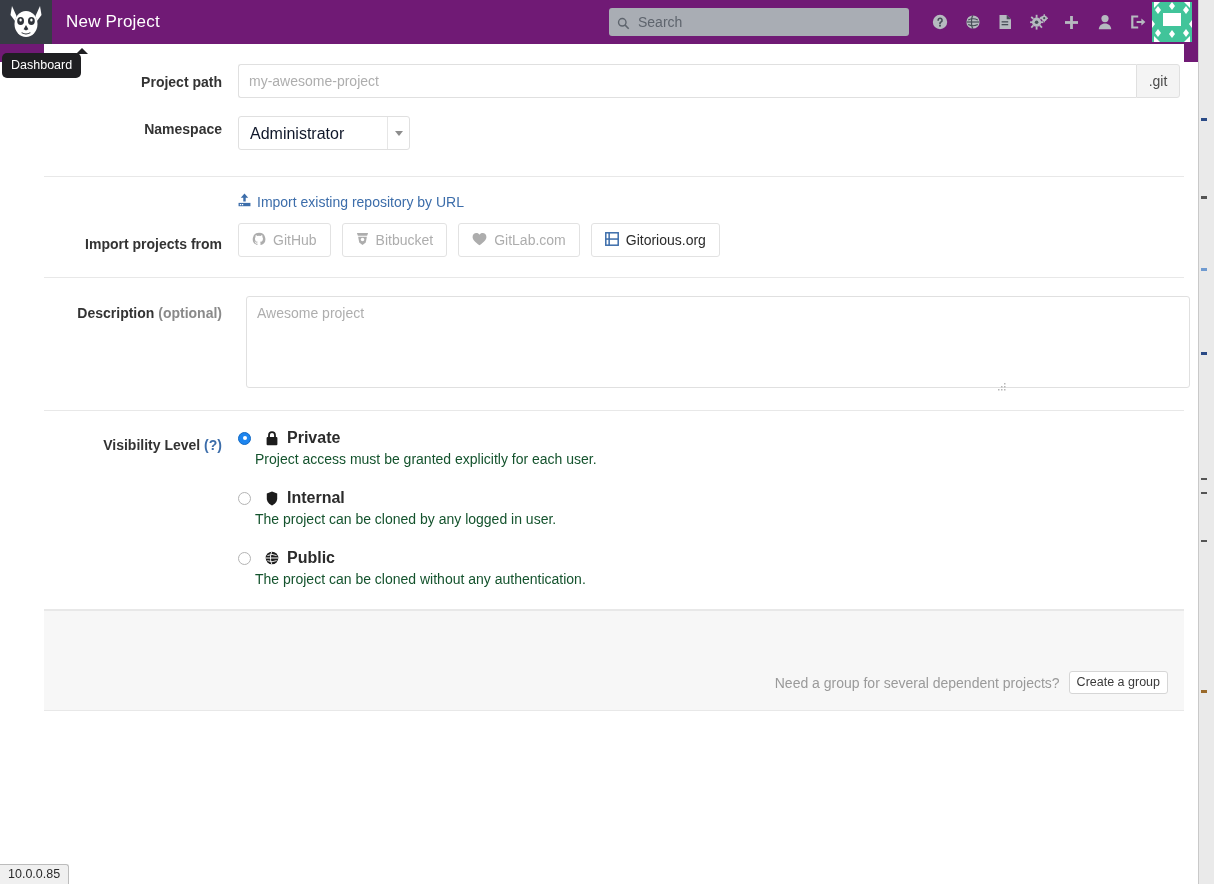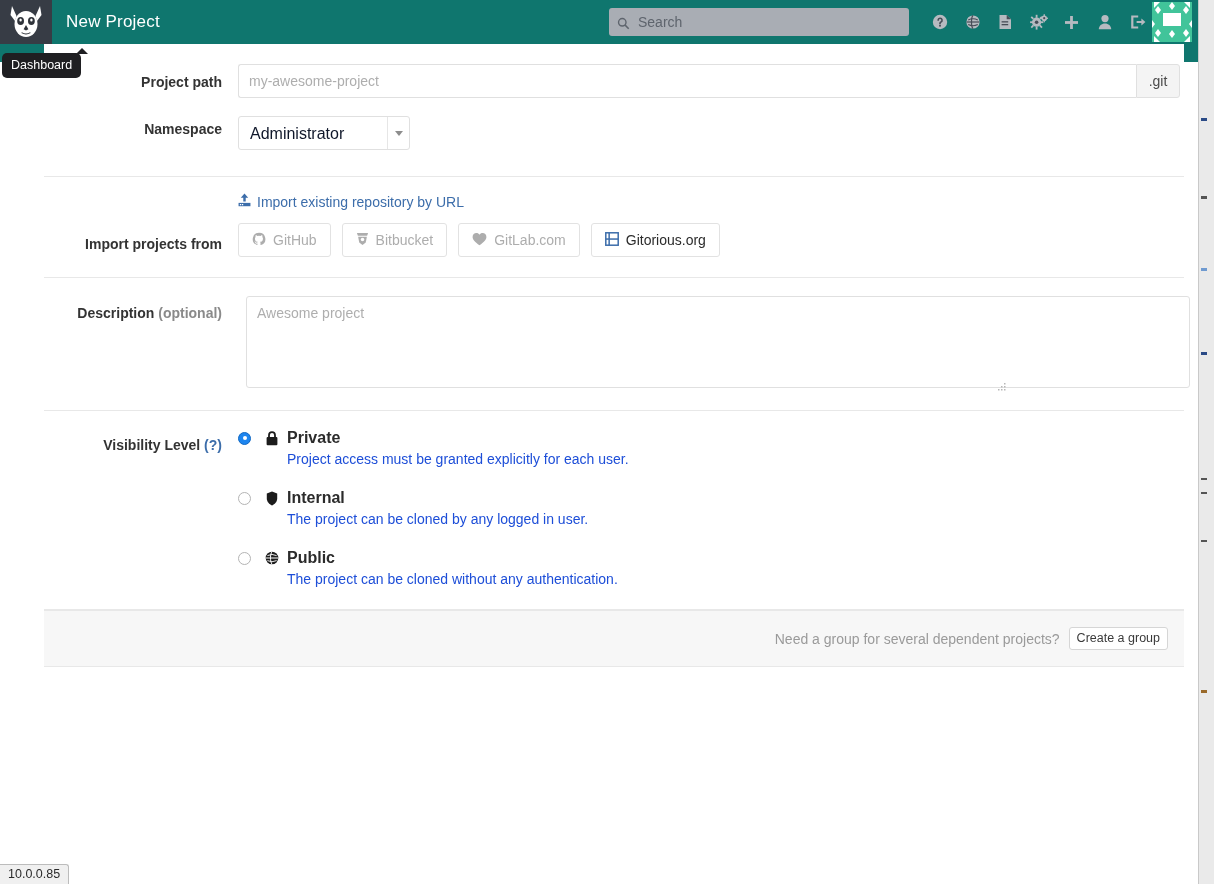--- a/index.html
+++ b/index.html
@@ -15,21 +15,21 @@
   
   .bg-window {
     position: absolute; top: 0; left: 1198px; width: 16px; height: 884px;
     background: #eaeaea; border-left: 1px solid #c9c9c9;
   }
   .bg-window .mark { position: absolute; left: 2px; width: 6px; height: 3px; }
 
   
   .navbar {
     position: absolute; top: 0; left: 0; width: 1198px; height: 62px;
-    background: #0f766e;
+    background: #701a75;
   }
   .logo-box {
     position: absolute; top: 0; left: 0; width: 52px; height: 44px;
     background: #373c45; display: flex; align-items: center; justify-content: center;
     cursor: pointer;
   }
   .logo-box svg { display: block; }
   .nav-title {
     position: absolute; left: 66px; top: 0; height: 44px; line-height: 44px;
     color: #ffffff; font-size: 17px; font-weight: 400; letter-spacing: .2px;
@@ -164,35 +164,35 @@
     border: 1px solid #b4b4b4; background: #fff; margin-right: 13px; flex: 0 0 auto;
     cursor: pointer; position: relative;
   }
   .radio.on { background: #1d85ef; border-color: #1169c4; }
   .radio.on::after {
     content: ""; position: absolute; left: 3.5px; top: 3.5px;
     width: 4px; height: 4px; border-radius: 50%; background: #fff;
   }
   .vis-ico { width: 16px; display: flex; align-items: center; justify-content: center; margin-right: 7px; }
   .vis-name { font-size: 16px; font-weight: bold; color: #2b2b2b; }
-  .vis-desc { margin-left: 49px; margin-top: 4px; font-size: 14px; color: #1d4ed8; }
+  .vis-desc { margin-left: 17px; margin-top: 4px; font-size: 14px; color: #14532d; }
 
   
   .footer {
     background: #f7f7f7; border-top: 1px solid #e8e8e8; border-bottom: 1px solid #e8e8e8;
     padding: 16px 0; display: flex; align-items: center;
   }
   .btn-create {
     margin-left: 194px; height: 36px; padding: 0 17px;
     background: #019875; border: 0; border-radius: 3px;
     color: #fff; font-size: 14px; font-family: "Liberation Sans", sans-serif;
     cursor: pointer;
   }
   .footer-right {
-    margin-left: auto; display: flex; align-items: center; gap: 9px; padding-right: 16px;
+    margin-left: auto; display: flex; align-items: center; gap: 9px; padding-right: 16px; margin-top: 44px;
   }
   .footer-note { font-size: 14px; color: #9a9a9a; }
   .btn-group {
     height: 23px; padding: 0 7px; line-height: 21px;
     border: 1px solid #d6d6d6; border-radius: 3px; background: #fff;
     font-size: 12.5px; color: #3a3a3a; cursor: pointer;
     font-family: "Liberation Sans", sans-serif;
   }
 
   

